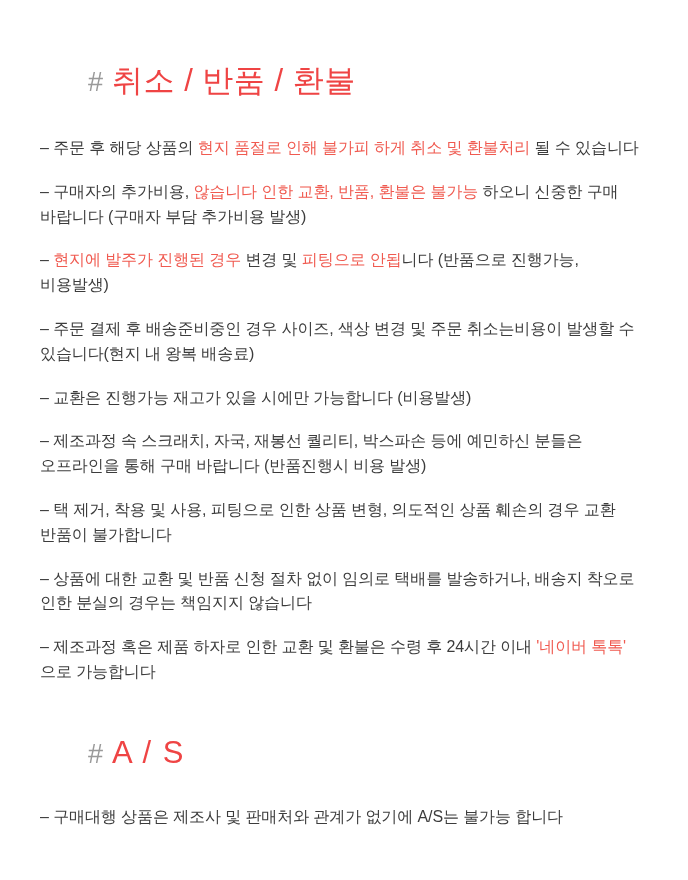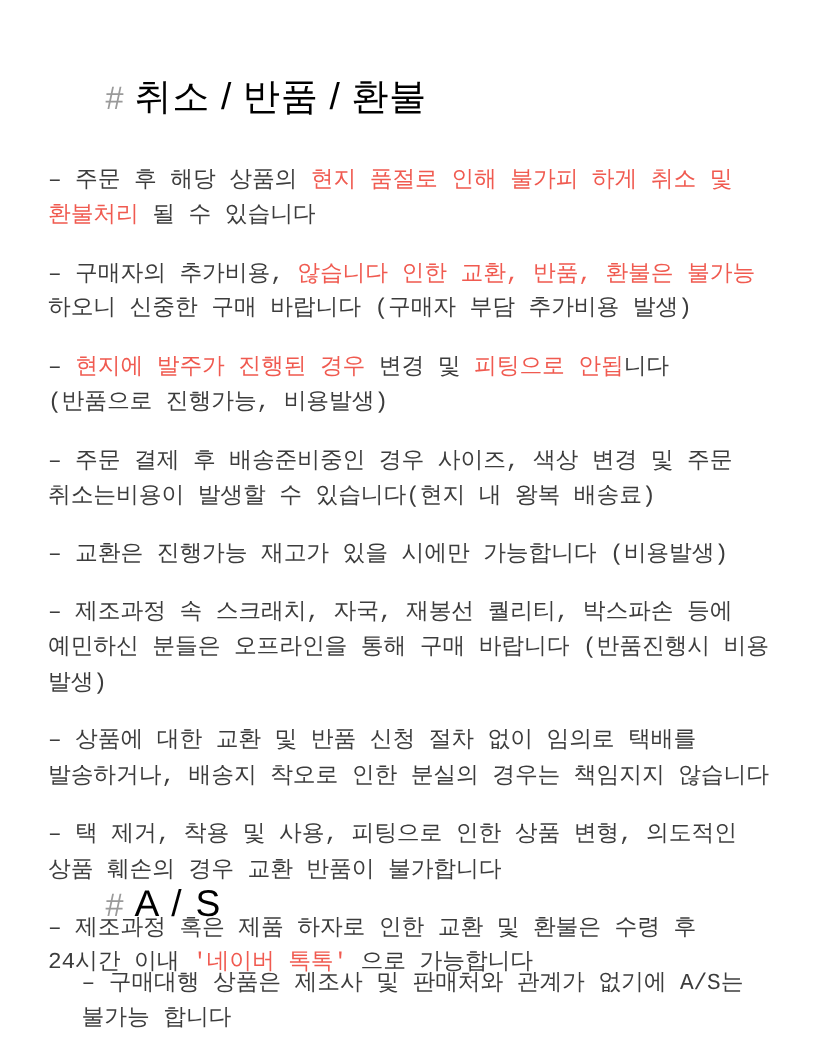--- a/index.html
+++ b/index.html
@@ -36,47 +36,46 @@
   }
   .hash {
     font-size: 27px;
     color: #9a9a9a;
     font-weight: 300;
     margin-right: 9px;
     letter-spacing: 0px;
   }
   .heading-text {
     font-size: 31px;
-    color: #000000;
+    color: #ef4444;
     font-weight: 400;
     letter-spacing: 0.5px;
   }
   .heading-as .heading-text {
     letter-spacing: 1.5px;
   }
 
   .list {
     padding-left: 40px;
     padding-right: 38px;
   }
   .item {
-    font-size: 19px;
+    font-size: 16px;
     line-height: 1.55;
     color: #3c3c3c;
     margin-bottom: 19px;
     letter-spacing: -0.1px;
     word-break: keep-all;
-    font-family: Liberation Mono, monospace;
   }
   .item:last-child { margin-bottom: 0; }
   .hl {
     color: #f05a50;
   }
   .section-as .list {
-    padding-left: 68px;
+    padding-left: 40px;
   }
   .section-as .item {
     margin-bottom: 0;
   }
 </style>
 </head>
 <body>
 
 <div class="page">
 
@@ -85,22 +84,22 @@
       <span class="hash">#</span>
       <span class="heading-text">취소 / 반품 / 환불</span>
     </div>
     <div class="list">
         <p class="item"><span>– 주문 후 해당 상품의 </span><span class="hl">현지 품절로 인해 불가피 하게 취소 및 환불처리</span><span> 될 수 있습니다</span></p>
         <p class="item"><span>– 구매자의 추가비용, </span><span class="hl">않습니다 인한 교환, 반품, 환불은 불가능</span><span> 하오니 신중한 구매 바랍니다 (구매자 부담 추가비용 발생)</span></p>
         <p class="item"><span>– </span><span class="hl">현지에 발주가 진행된 경우</span><span> 변경 및 </span><span class="hl">피팅으로 안됩</span><span>니다 (반품으로 진행가능, 비용발생)</span></p>
         <p class="item"><span>– 주문 결제 후 배송준비중인 경우 사이즈, 색상 변경 및 주문 취소는비용이 발생할 수 있습니다(현지 내 왕복 배송료)</span></p>
         <p class="item"><span>– 교환은 진행가능 재고가 있을 시에만 가능합니다 (비용발생)</span></p>
         <p class="item"><span>– 제조과정 속 스크래치, 자국, 재봉선 퀄리티, 박스파손 등에  예민하신 분들은 오프라인을 통해 구매 바랍니다 (반품진행시 비용 발생)</span></p>
+        <p class="item"><span>– 택 제거, 착용 및 사용, 피팅으로 인한 상품 변형, 의도적인 상품 훼손의 경우 교환 반품이 불가합니다</span></p>
         <p class="item"><span>– 상품에 대한 교환 및 반품 신청 절차 없이 임의로 택배를 발송하거나, 배송지 착오로 인한 분실의 경우는 책임지지 않습니다</span></p>
-        <p class="item"><span>– 택 제거, 착용 및 사용, 피팅으로 인한 상품 변형, 의도적인 상품 훼손의 경우 교환 반품이 불가합니다</span></p>
         <p class="item"><span>– 제조과정 혹은 제품 하자로 인한 교환 및 환불은 수령 후 24시간 이내 </span><span class="hl">'네이버 톡톡'</span><span> 으로 가능합니다</span></p>
       </div>
   </div>
 
   <div class="section section-as">
     <div class="heading heading-as">
       <span class="hash">#</span>
       <span class="heading-text">A / S</span>
     </div>
     <div class="list">

